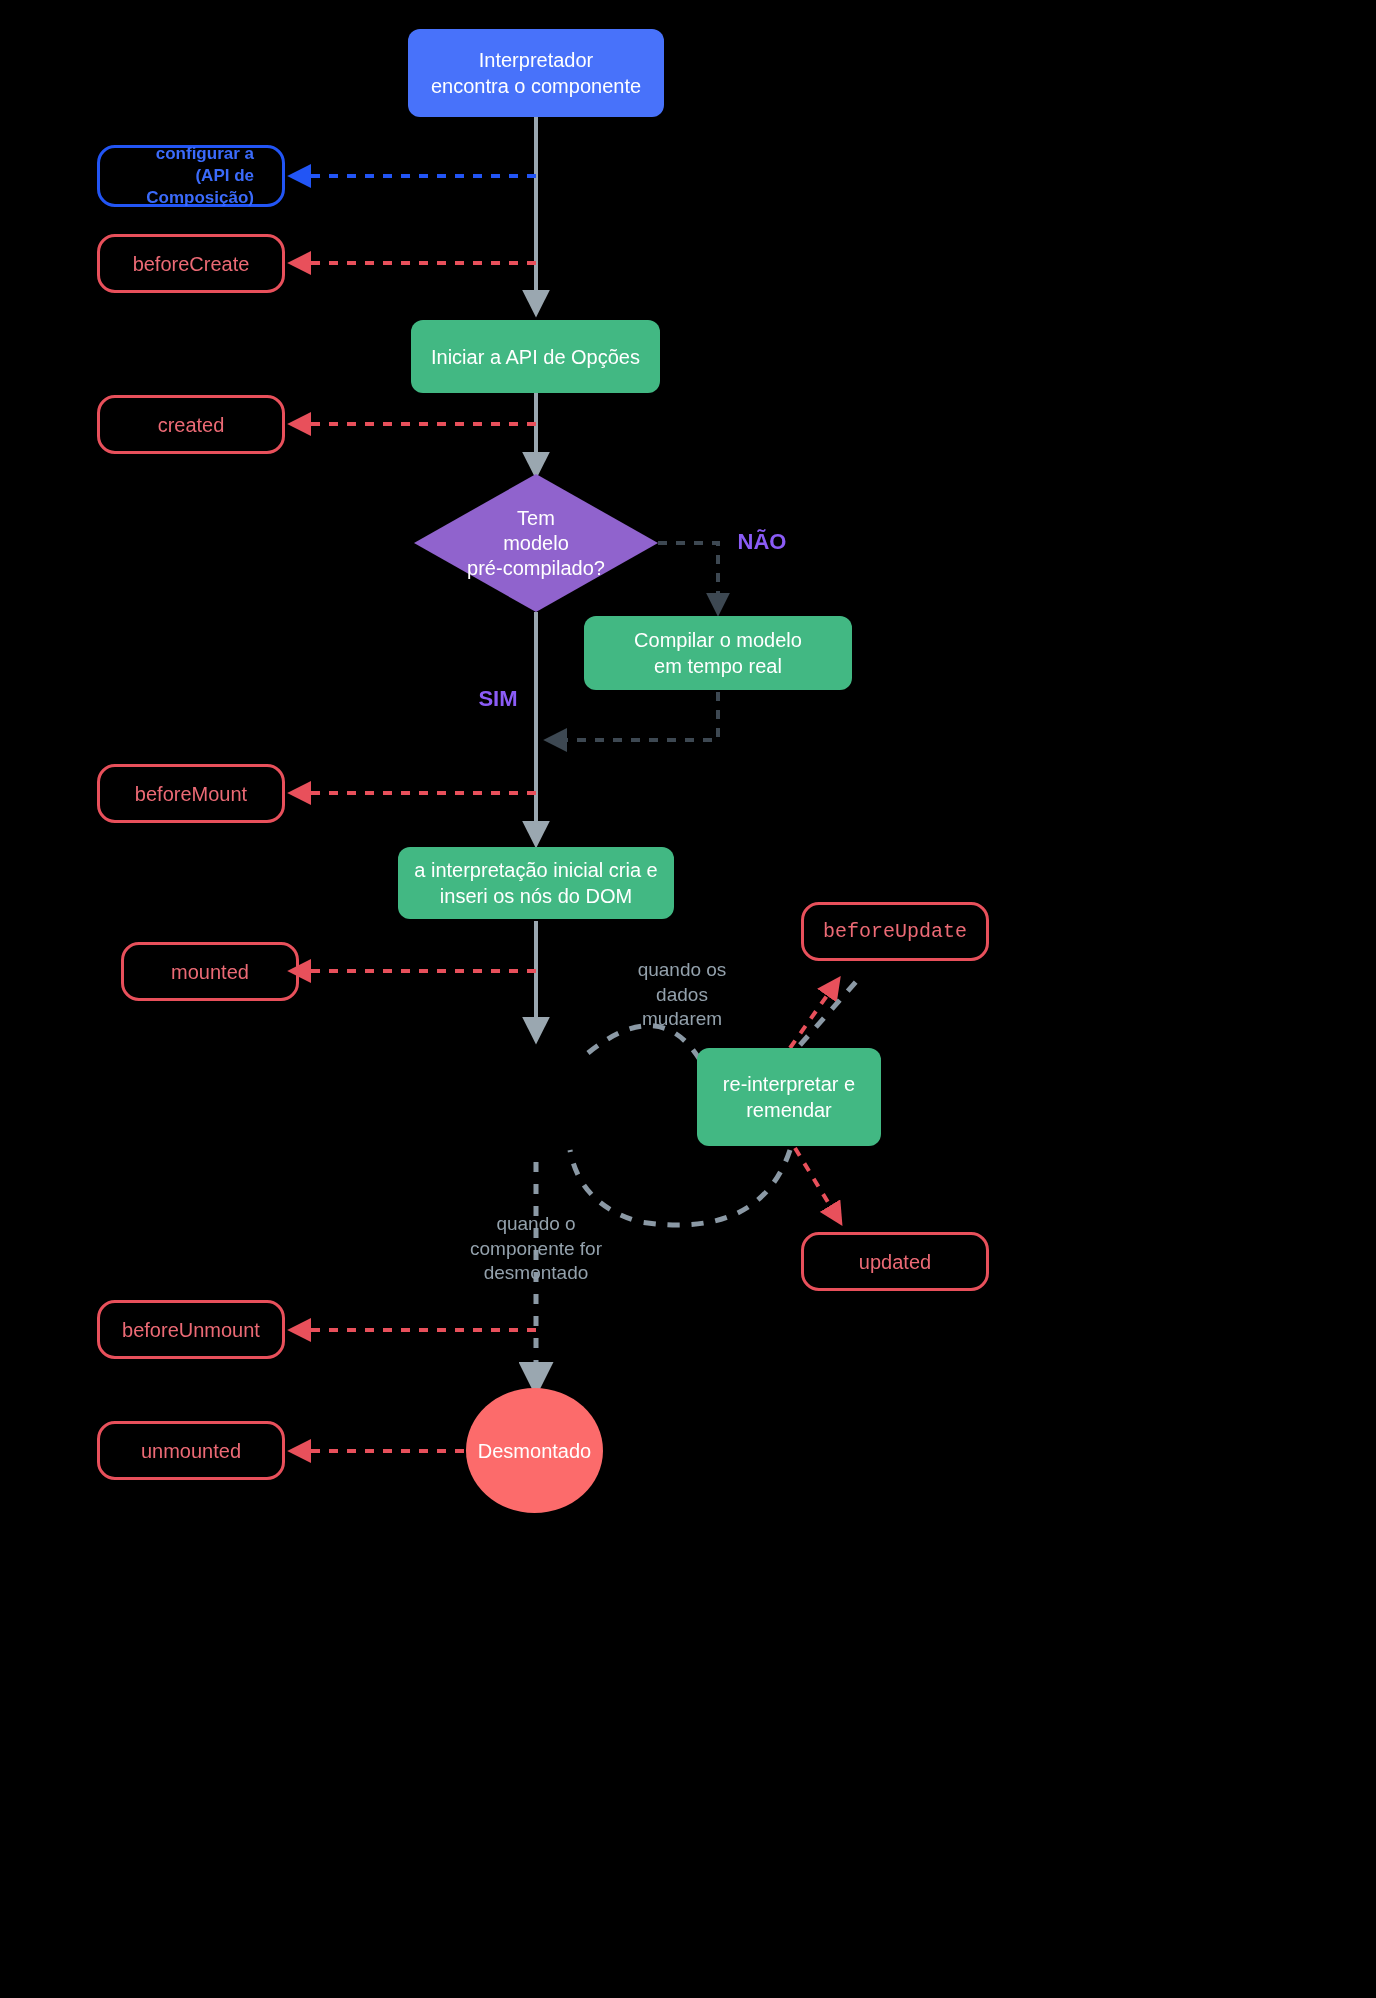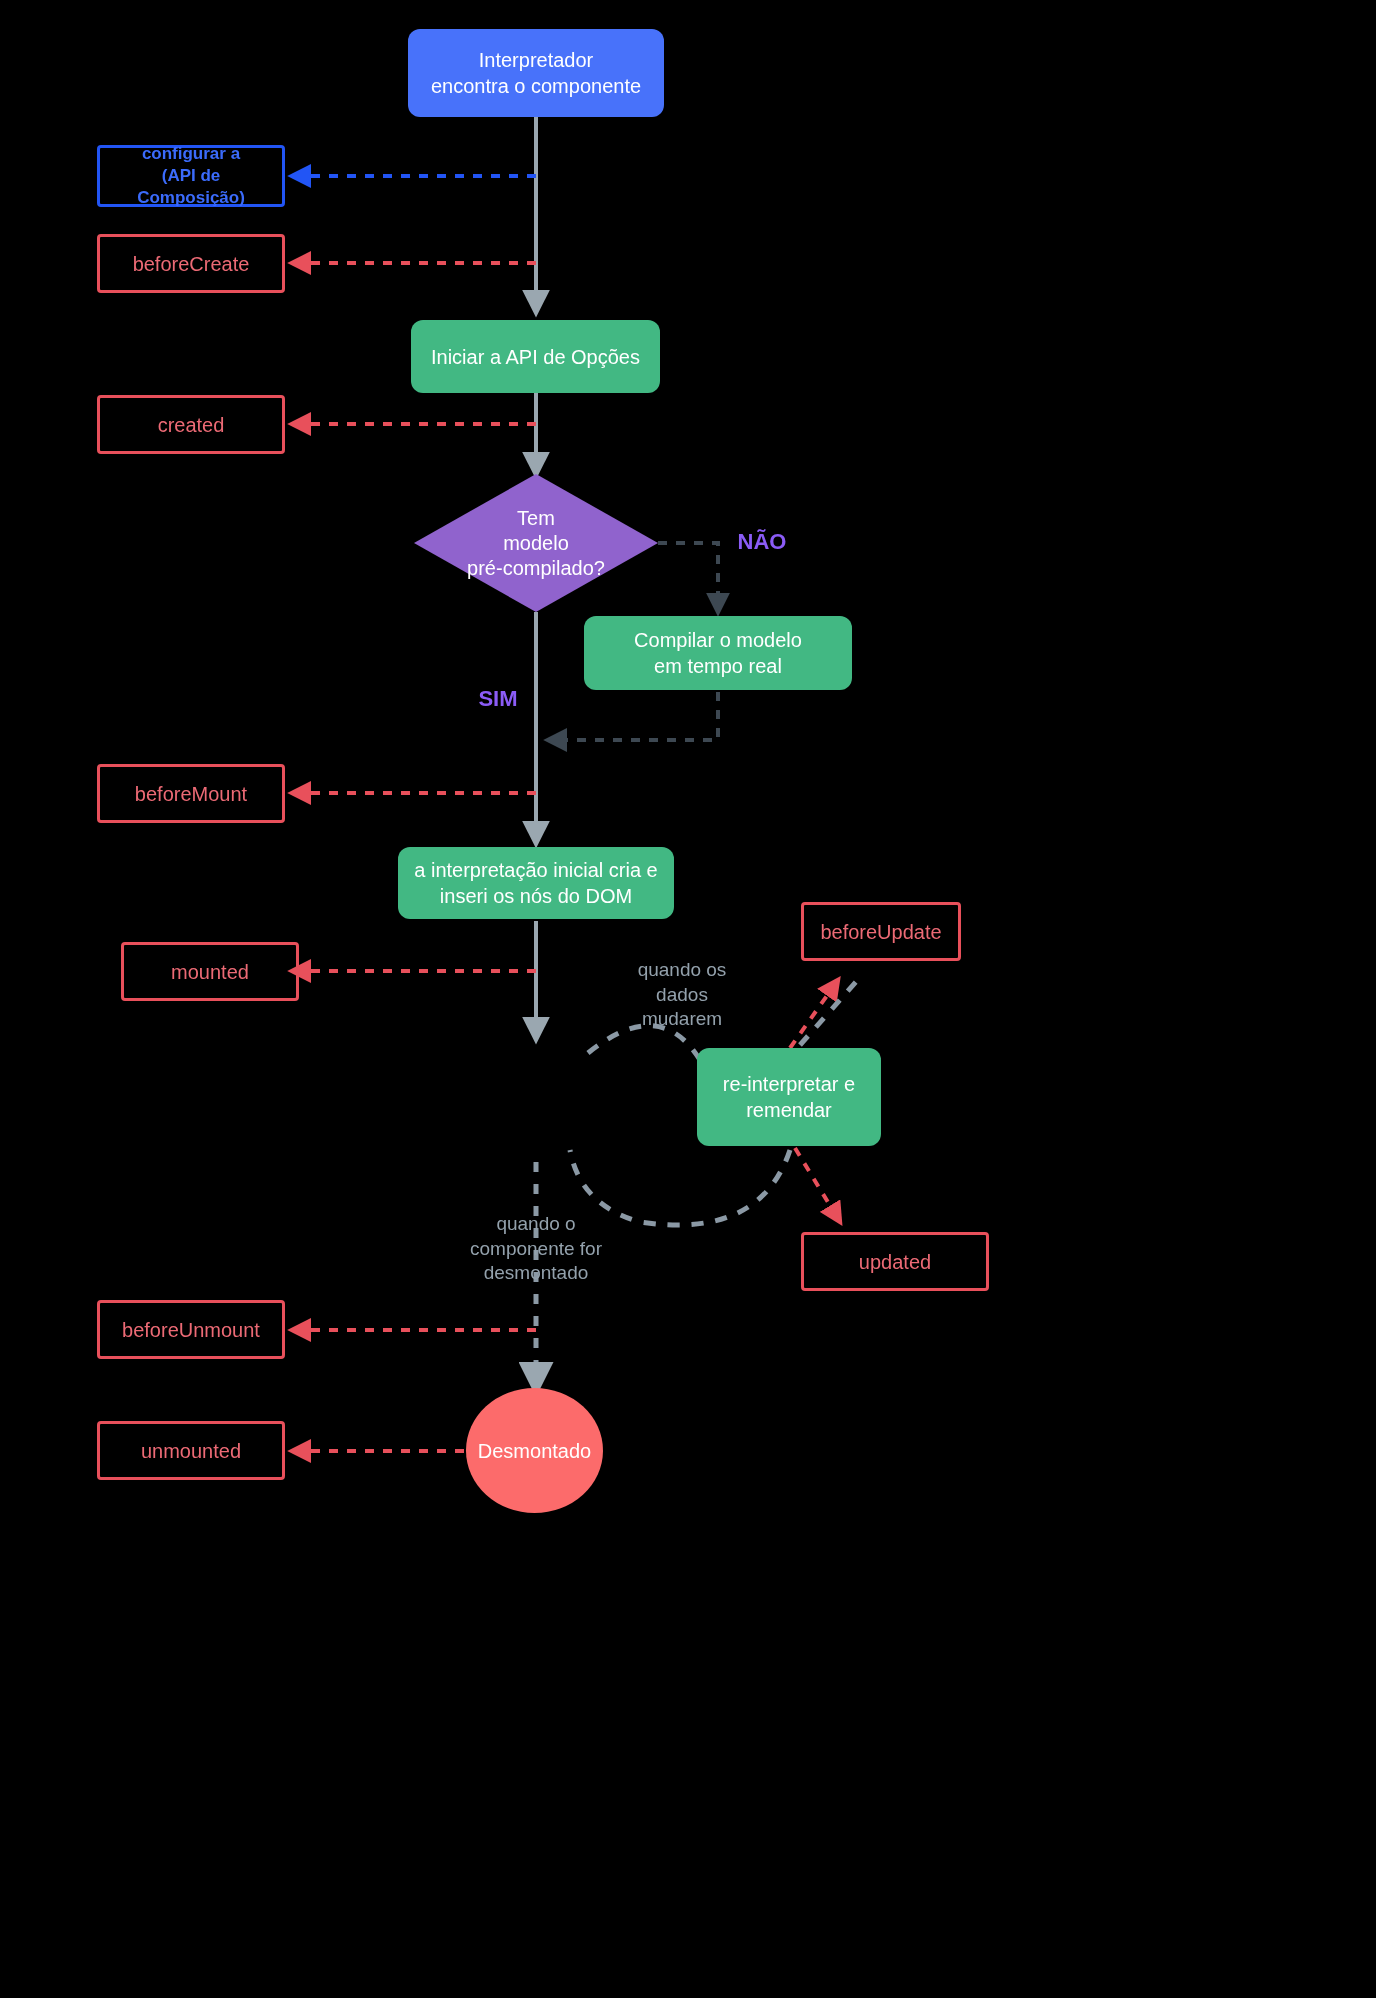--- a/index.html
+++ b/index.html
@@ -36,26 +36,27 @@
     border-radius: 12px;
     color: #ffffff;
     font-size: 20px;
     padding: 6px 12px;
   }
   .box.blue  { background: #4872fa; }
   .box.green { background: #42b883; }
 
   
   .hook {
-    border-radius: 4px;
+    border-radius: 18px;
     background: transparent;
     border: 3px solid #e8505b;
     color: #ec6a75;
     font-size: 20px;
-    padding: 4px 10px;
+    padding: 4px 28px;
+    text-align: right;
   }
   .hook.blueline {
     border-color: #2255f5;
     color: #3b6bfb;
     font-size: 17px;
     font-weight: bold;
   }
 
   
   .diamond-wrap {
@@ -207,21 +208,21 @@
   <div class="node box green" style="left:398px; top:847px; width:276px; height:72px;">
     <span style="white-space: pre-line;">a interpretação inicial cria e
 inseri os nós do DOM</span>
   </div>
 
   <div class="node hook" style="left:97px; top:942px; width:178px; height:59px;margin-left:24px;">
     <span>mounted</span>
   </div>
 
 
-  <div class="node hook" style="left:801px; top:902px; width:160px; height:59px;">
+  <div class="node hook" style="left:801px; top:902px; width:188px; height:59px;font-family:Liberation Mono, monospace;">
     <span>beforeUpdate</span>
   </div>
 
   <div class="node box green" style="left:697px; top:1048px; width:184px; height:98px;">
     <span style="white-space: pre-line;">re-interpretar e
 remendar</span>
   </div>
 
   <div class="node hook" style="left:801px; top:1232px; width:188px; height:59px;">
     <span>updated</span>

